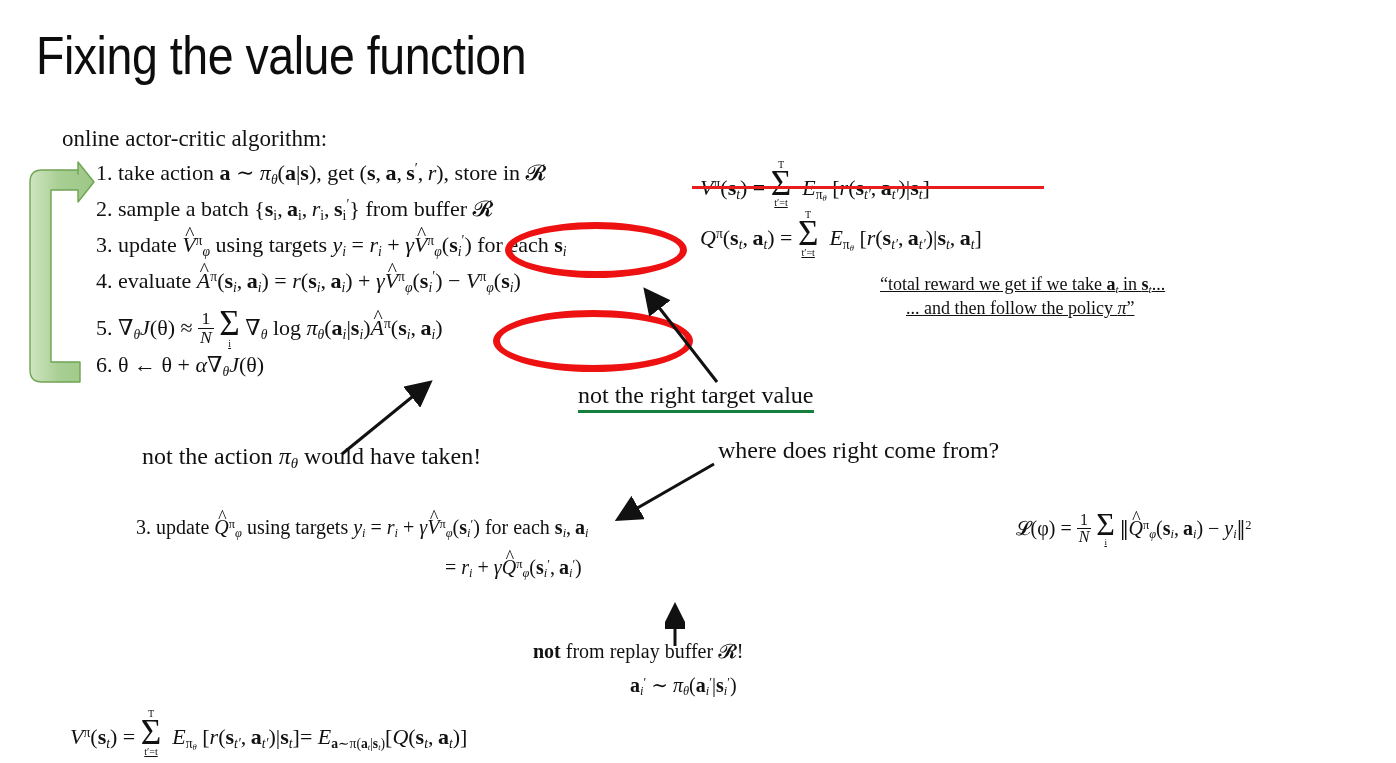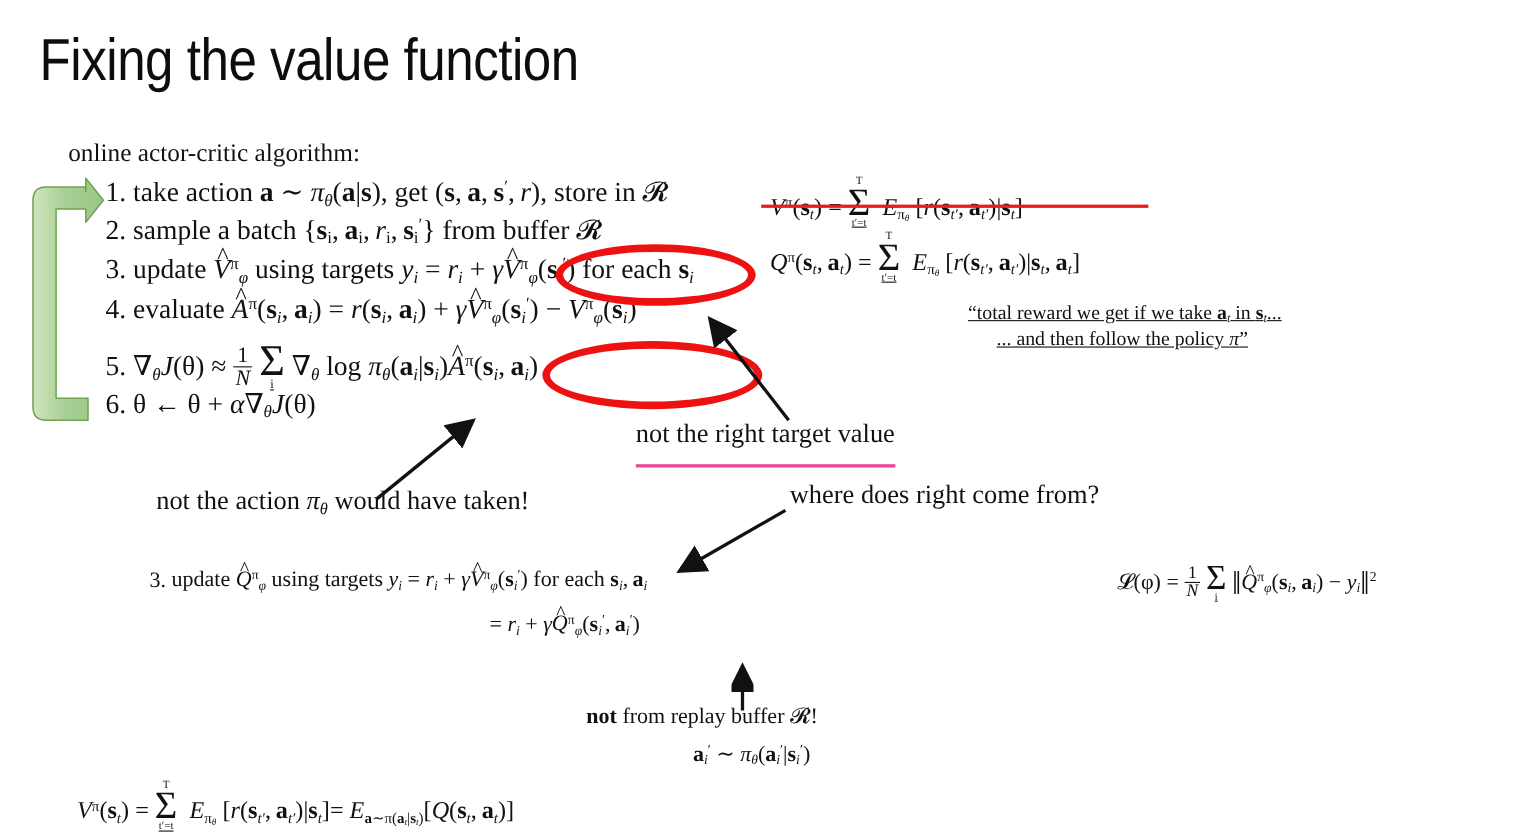--- a/index.html
+++ b/index.html
@@ -33,25 +33,25 @@
   .frac{display:inline-block;vertical-align:-0.45em;text-align:center;font-size:0.8em;line-height:1.02;}
   .frac .num{display:block;border-bottom:1px solid #111;padding:0 2px;}
   .frac .den{display:block;padding:0 2px;}
   .sumside{display:inline-block;position:relative;}
   .sumside .sg{font-size:1.6em;}
   .sumside .up{position:absolute;left:50%;top:-0.38em;transform:translateX(-50%);font-size:0.46em;}
   .sumside .lo{position:absolute;left:50%;bottom:-0.46em;transform:translateX(-50%);font-size:0.46em;text-decoration:underline;}
 
   
   #algo-label{left:62px;top:125px;font-size:23px;text-align:center;}
-  .step{position:absolute;left:96px;font-size:25px;white-space:nowrap;}
+  .step{position:absolute;left:96px;font-size:22px;white-space:nowrap;}
 
   
   .note{position:absolute;font-size:24px;white-space:nowrap;}
-  .uline-red{border-bottom:3px solid #ec4899;padding-bottom:14px;}
+  .uline-red{border-bottom:3px solid #15803d;padding-bottom:2px;}
 
   
   #loop-arrow{position:absolute;left:18px;top:156px;width:78px;height:234px;}
 
   
   .ellipse{position:absolute;border:7px solid #ee1111;border-radius:50%;box-sizing:border-box;}
   #strike{position:absolute;height:3px;background:#e81e1e;}
 
   
   .blkarrow{position:absolute;}

